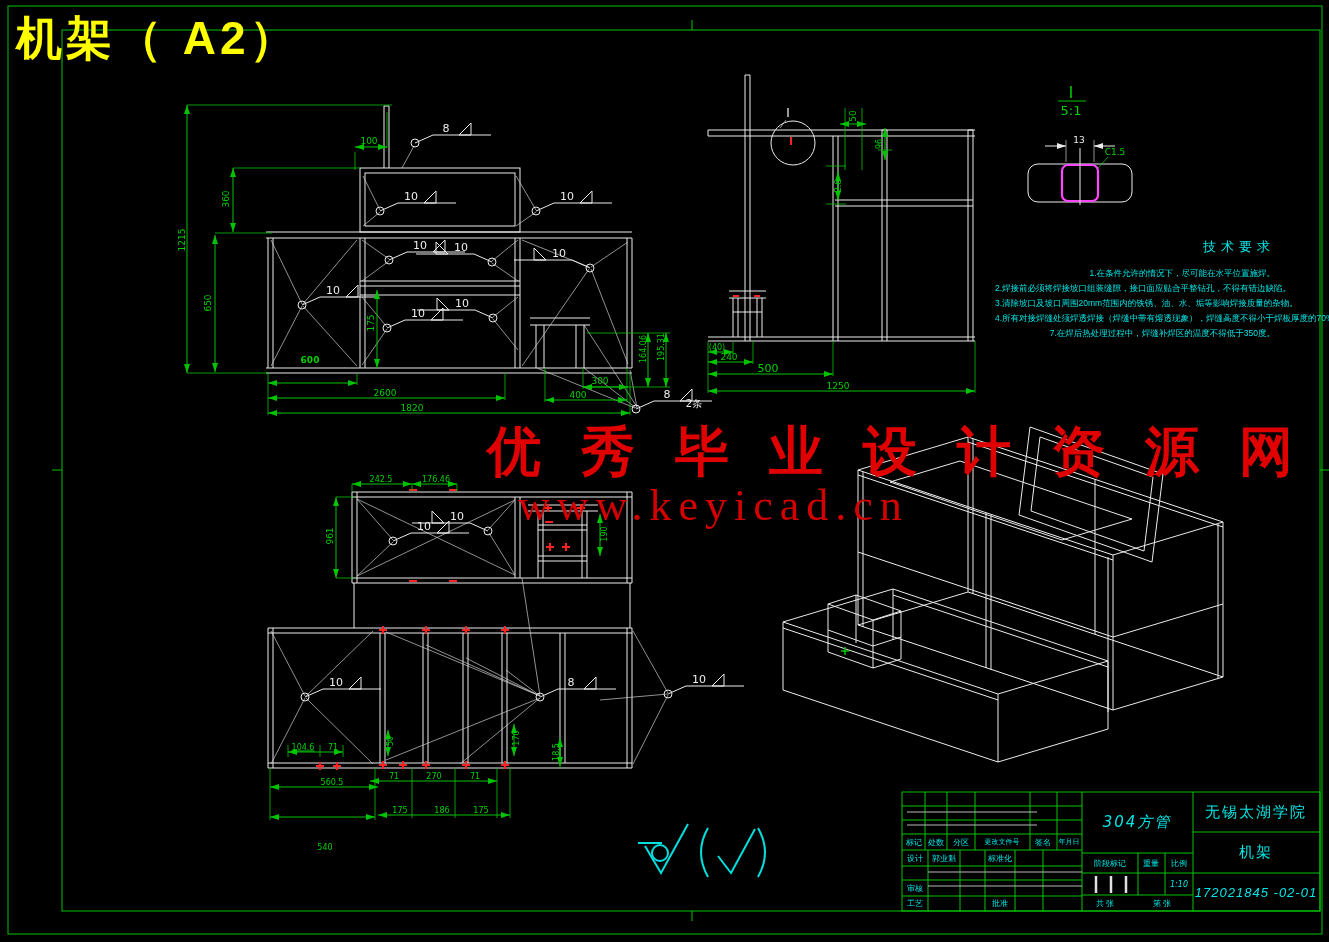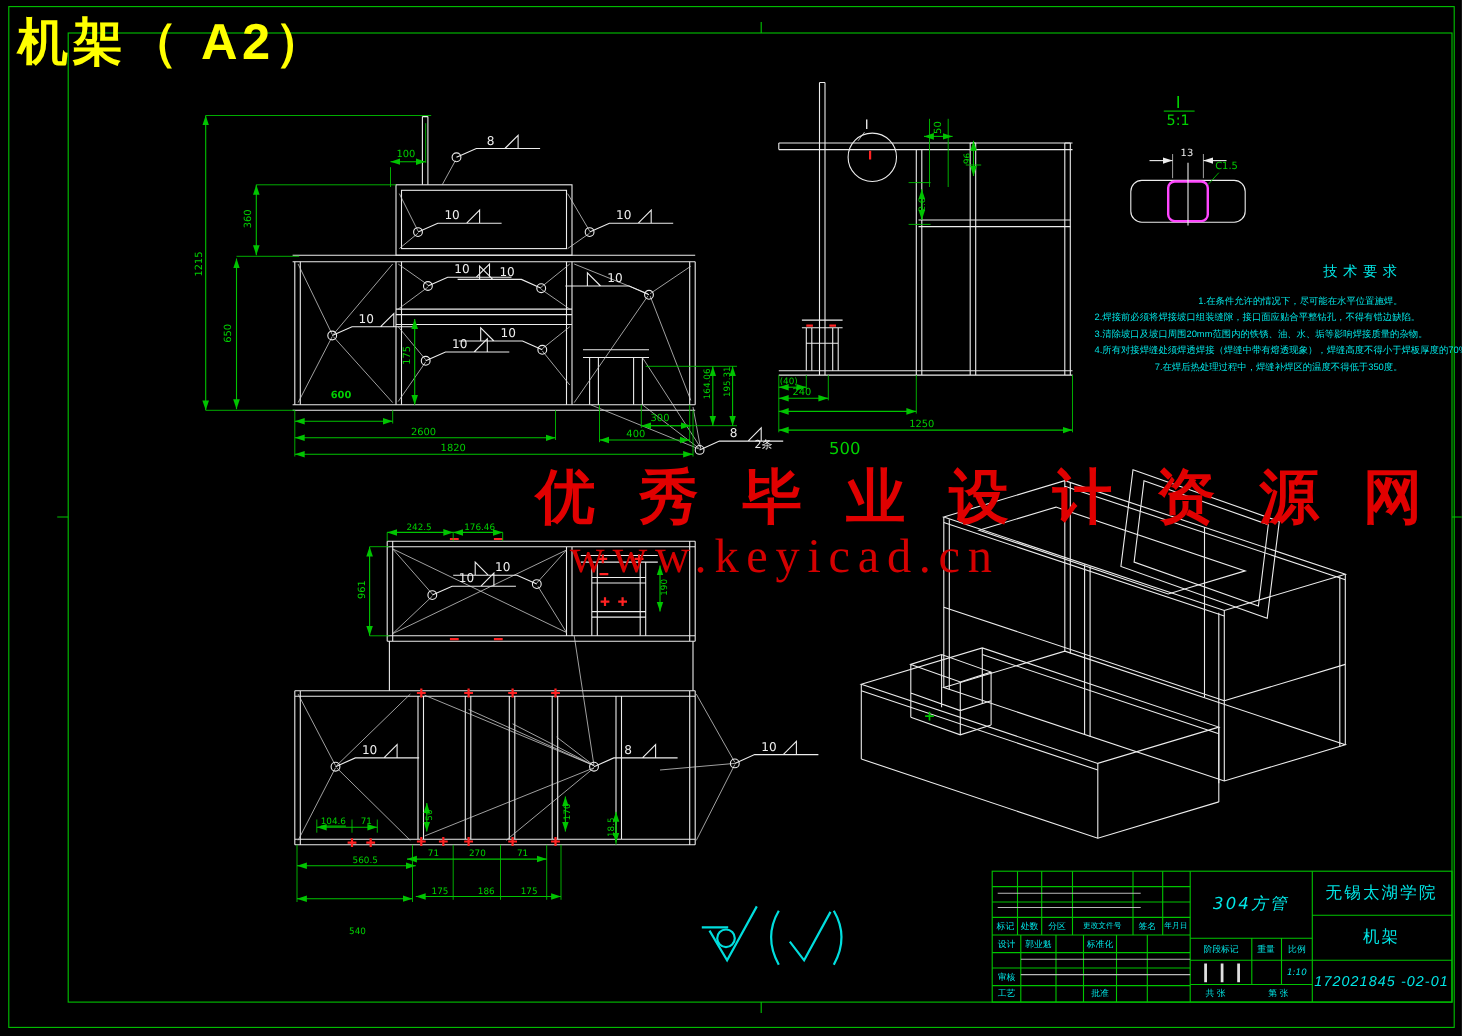--- a/index.html
+++ b/index.html
@@ -310,21 +310,21 @@
       <div class="ann" style="left: 643px; top: 349px; font-size: 8px; color: rgb(0, 208, 0); transform: translate(-50%, -50%) rotate(-90deg);">164.06</div>
       <div class="ann" style="left: 661px; top: 347px; font-size: 8px; color: rgb(0, 208, 0); transform: translate(-50%, -50%) rotate(-90deg);">195.31</div>
       <div class="ann" style="left: 667px; top: 394px; font-size: 11px; color: rgb(237, 237, 237); transform: translate(-50%, -50%);">8</div>
       <div class="ann" style="left: 694px; top: 404px; font-size: 10px; color: rgb(237, 237, 237); transform: translate(-50%, -50%);">2条</div>
       <div class="ann" style="left: 788px; top: 113px; font-size: 12px; color: rgb(237, 237, 237); transform: translate(-50%, -50%);">I</div>
       <div class="ann" style="left: 853px; top: 116px; font-size: 9px; color: rgb(0, 208, 0); transform: translate(-50%, -50%) rotate(-90deg);">50</div>
       <div class="ann" style="left: 879px; top: 144px; font-size: 8px; color: rgb(0, 208, 0); transform: translate(-50%, -50%) rotate(-90deg);">96</div>
       <div class="ann" style="left: 838px; top: 186px; font-size: 8px; color: rgb(0, 208, 0); transform: translate(-50%, -50%) rotate(-90deg);">2.6</div>
       <div class="ann" style="left: 717px; top: 347px; font-size: 8px; color: rgb(0, 208, 0); transform: translate(-50%, -50%);">(40)</div>
       <div class="ann" style="left: 729px; top: 357px; font-size: 9px; color: rgb(0, 208, 0); transform: translate(-50%, -50%);">240</div>
-      <div class="ann" style="left: 768px; top: 368px; font-size: 15px; color: rgb(0, 208, 0); transform: translate(-50%, -50%); margin-top: 40px;">500</div>
+      <div class="ann" style="left: 768px; top: 368px; font-size: 11px; color: rgb(0, 208, 0); transform: translate(-50%, -50%);">500</div>
       <div class="ann" style="left: 838px; top: 386px; font-size: 9px; color: rgb(0, 208, 0); transform: translate(-50%, -50%);">1250</div>
       <div class="ann" style="left: 1071px; top: 93px; font-size: 15px; color: rgb(0, 208, 0); transform: translate(-50%, -50%);">I</div>
       <div class="ann" style="left: 1071px; top: 110px; font-size: 13px; color: rgb(0, 208, 0); transform: translate(-50%, -50%);">5:1</div>
       <div class="ann" style="left: 1079px; top: 140px; font-size: 9px; color: rgb(237, 237, 237); transform: translate(-50%, -50%);">13</div>
       <div class="ann" style="left: 1115px; top: 152px; font-size: 9px; color: rgb(0, 208, 0); transform: translate(-50%, -50%);">C1.5</div>
       <div class="ann" style="left: 381px; top: 479px; font-size: 8px; color: rgb(0, 208, 0); transform: translate(-50%, -50%);">242.5</div>
       <div class="ann" style="left: 436px; top: 479px; font-size: 8px; color: rgb(0, 208, 0); transform: translate(-50%, -50%);">176.46</div>
       <div class="ann" style="left: 330px; top: 536px; font-size: 9px; color: rgb(0, 208, 0); transform: translate(-50%, -50%) rotate(-90deg);">961</div>
       <div class="ann" style="left: 424px; top: 526px; font-size: 11px; color: rgb(237, 237, 237); transform: translate(-50%, -50%);">10</div>
       <div class="ann" style="left: 457px; top: 516px; font-size: 11px; color: rgb(237, 237, 237); transform: translate(-50%, -50%);">10</div>

